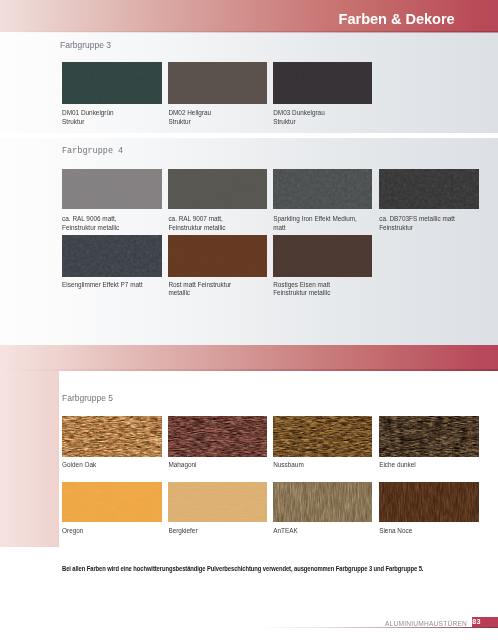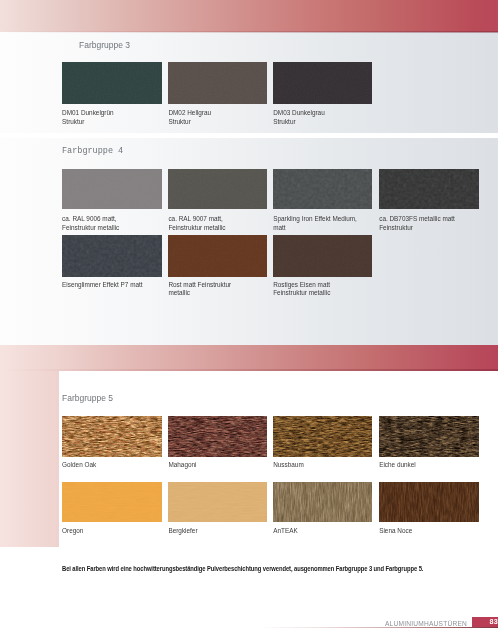--- a/index.html
+++ b/index.html
@@ -36,21 +36,21 @@
   .lbl{position:absolute;font-size:6.4px;color:#3a3a3a;line-height:8.5px;white-space:pre-line;}
 
   
   .footnote{position:absolute;font-size:6.6px;font-weight:bold;color:#191919;letter-spacing:-0.1px;white-space:nowrap;transform-origin:0 0;transform:scaleX(0.886);}
 
   
   .footer-rule{position:absolute;left:0;width:498px;height:1.4px;
     background:linear-gradient(90deg,rgba(140,60,60,0) 52%,rgba(150,70,70,.16) 64%,rgba(150,70,70,.42) 76%,rgba(140,58,60,.72) 88%,rgba(125,45,52,.92) 97%,rgba(120,42,50,.95) 100%);}
   .footer-text{position:absolute;font-size:6.6px;color:#8e9196;letter-spacing:0.22px;text-align:right;white-space:nowrap;}
   .page-num{position:absolute;background:#b93d55;color:#fff;font-size:7.2px;font-weight:bold;
-    text-align:right;letter-spacing:.3px;}
+    text-align:left;letter-spacing:.3px;}
   svg.defs{position:absolute;width:0;height:0;overflow:hidden;}
 </style>
 </head>
 <body>
 
 <svg class="defs">
     <defs>
 
   <filter id="fx-speck" x="0%" y="0%" width="100%" height="100%" color-interpolation-filters="sRGB">
     <feTurbulence type="fractalNoise" baseFrequency="0.9" numOctaves="3" seed="7"></feTurbulence>
@@ -290,29 +290,30 @@
     </defs>
   </svg>
 
 <div class="page">
 
   <div class="upper"></div>
   <div class="gap-line" style="top:132.6px;height:5.4px"></div>
 
   <div class="top-band"></div>
   <div class="band-shadow" style="top:31px"></div>
+  <div class="header-title" style="left:338.6px;top:10.5px">Farben &amp; Dekore</div>
 
   <div class="mid-band" style="top:345.2px;height:25.8px"></div>
   <div class="band-shadow" style="top:369px"></div>
   <div class="left-panel" style="top:371px;width:59.3px;height:176.5px"></div>
   <div class="lower" style="left:59.3px;top:371px;width:438.7px;height:269px"></div>
   <div class="lower" style="left:0;top:547px;width:498px;height:93px"></div>
 
   <div id="swatch-layer">
-      <div class="group-title" style="left: 79px; top: 40px;">Farbgruppe 3</div>
+      <div class="group-title" style="left: 60px; top: 40px;">Farbgruppe 3</div>
       <div class="sw" style="left: 62.1px; top: 62.3px; width: 99.9px; height: 41.4px; background: rgb(46, 68, 64);">
         <svg preserveAspectRatio="none" style="opacity: 1;">
           <rect x="0" y="0" width="100%" height="100%" filter="url(#fx-speck-7-ffffff)"></rect>
         </svg>
       </div>
       <div class="lbl" style="left: 62.1px; top: 109px; width: 105.9px;">DM01 Dunkelgrün
 Struktur</div>
       <div class="sw" style="left: 168.4px; top: 62.3px; width: 99px; height: 41.4px; background: rgb(88, 78, 74);">
         <svg preserveAspectRatio="none" style="opacity: 1;">
           <rect x="0" y="0" width="100%" height="100%" filter="url(#fx-speck-7-ffffff)"></rect>

